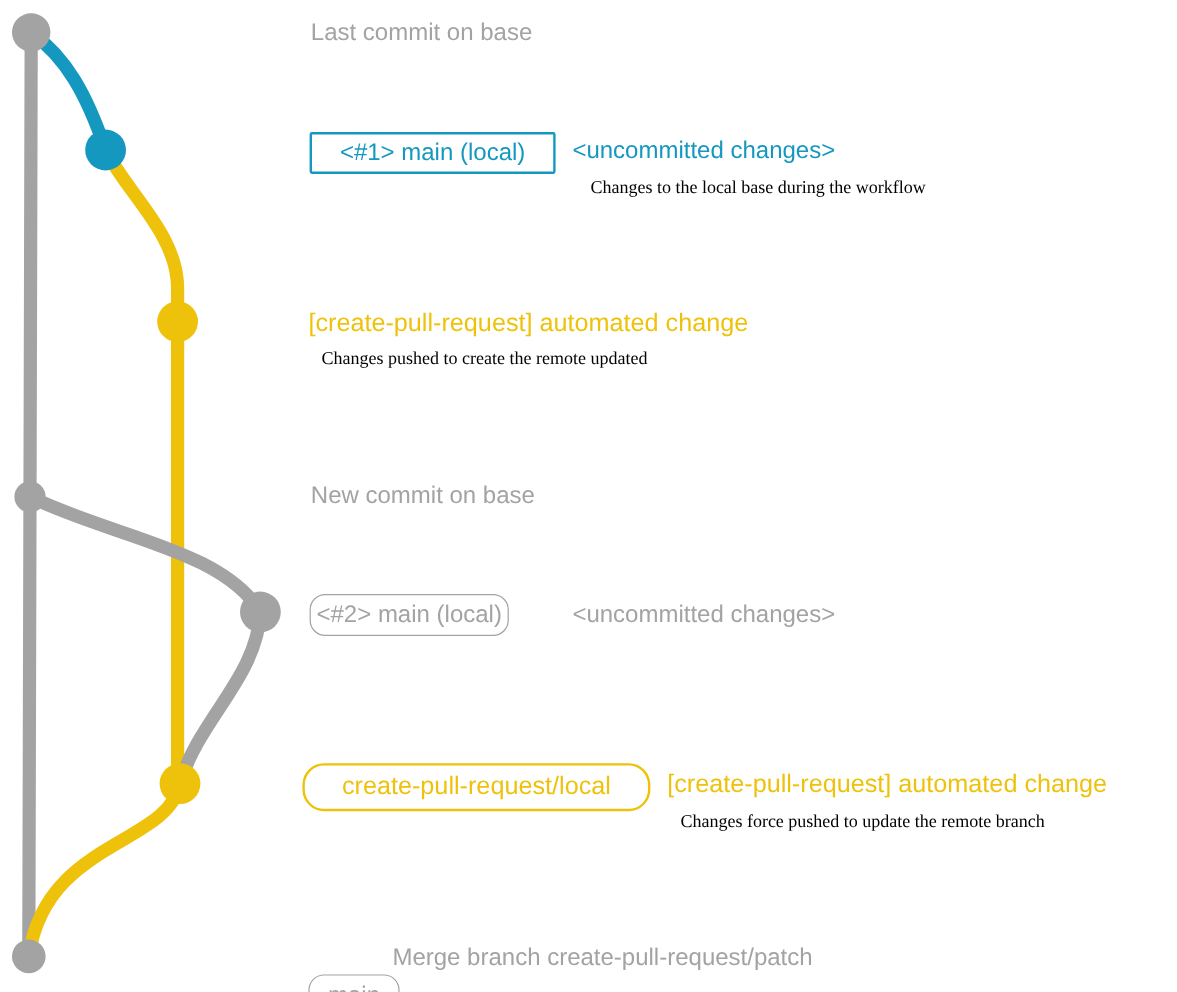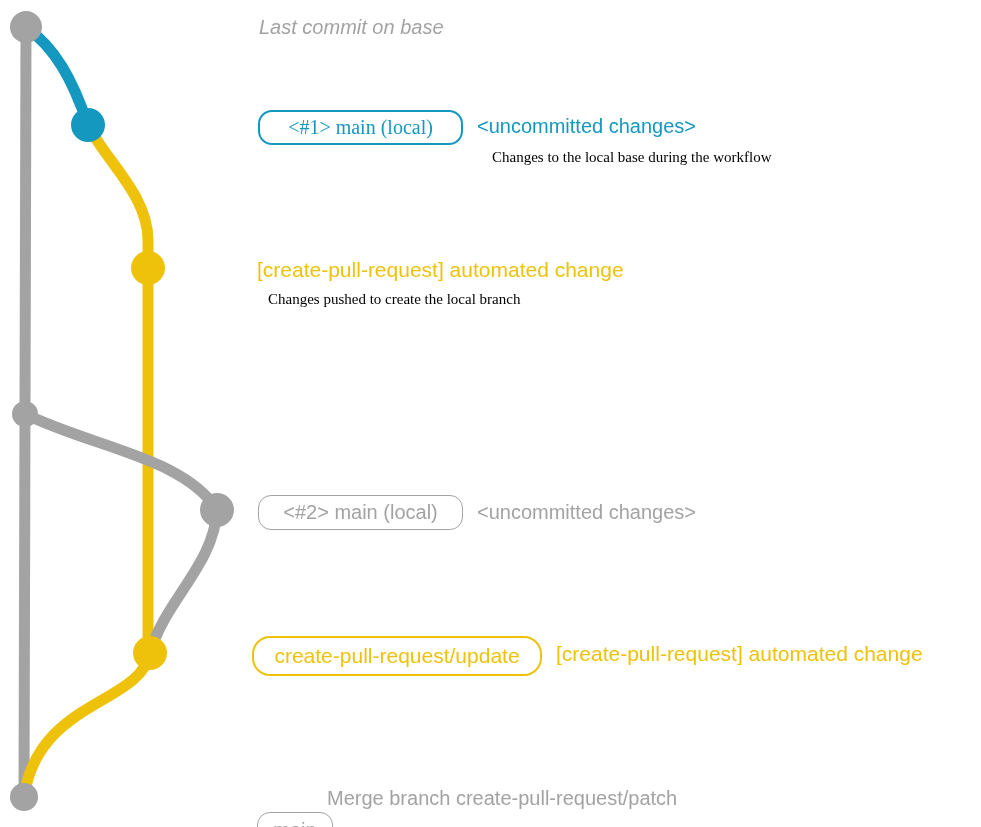--- a/index.html
+++ b/index.html
@@ -26,21 +26,21 @@
   .serif-desc{
     font-family:"Liberation Serif",serif;
     font-size:15px;line-height:22px;color:var(--ink);white-space:nowrap;
   }
   .badge{
     box-sizing:border-box;
     display:flex;align-items:center;justify-content:center;
     background:var(--bg);
     font-size:20px;white-space:nowrap;
   }
-  .badge.teal{border:2px solid var(--teal);color:var(--teal);border-radius:14px;font-family:Liberation Serif, serif;}
+  .badge.teal{border:2px solid var(--teal);color:var(--teal);border-radius:2px;}
   .badge.gray{border:1.5px solid var(--gray);color:var(--gray);border-radius:13px;}
   .badge.yellow{border:2px solid var(--yellow);color:var(--yellow);border-radius:18px;font-size:21px;}
 </style>
 </head>
 <body>
 
 <div class="stage">
 
   <svg class="graph-svg" width="981" height="827" viewBox="0 0 981 827">
 
@@ -58,40 +58,42 @@
 
     <circle cx="26" cy="27" r="16" fill="var(--gray)"></circle>
     <circle cx="88" cy="125" r="17" fill="var(--teal)"></circle>
     <circle cx="148" cy="268" r="17" fill="var(--yellow)"></circle>
     <circle cx="25" cy="414" r="13" fill="var(--gray)"></circle>
     <circle cx="217" cy="510" r="17" fill="var(--gray)"></circle>
     <circle cx="150" cy="653" r="17" fill="var(--yellow)"></circle>
     <circle cx="24" cy="797" r="14" fill="var(--gray)"></circle>
   </svg>
 
-  <div class="abs sans-title gray-text" style="left:259px;top:15px;font-style:italic;">Last commit on base</div>
+  <div class="abs sans-title gray-text" style="left:259px;top:15px;">Last commit on base</div>
 
   <div class="abs badge teal" style="left:258px;top:110px;width:205px;height:35px;">
     <span>&lt;#1&gt; main (local)</span>
   </div>
   <div class="abs sans-title teal-text" style="left:477px;top:114px;">&lt;uncommitted changes&gt;</div>
   <div class="abs serif-desc" style="left:492px;top:146px;">Changes to the local base during the workflow</div>
 
   <div class="abs sans-title yellow-text" style="left:257px;top:258px;font-size:21px;">[create-pull-request] automated change</div>
-  <div class="abs serif-desc" style="left:268px;top:288px;">Changes pushed to create the local branch</div>
+  <div class="abs serif-desc" style="left:268px;top:288px;">Changes pushed to create the remote updated</div>
 
+  <div class="abs sans-title gray-text" style="left:259px;top:401px;">New commit on base</div>
 
-  <div class="abs badge gray" style="left:258px;top:495px;width:205px;height:35px;">
+  <div class="abs badge gray" style="left:258px;top:495px;width:166px;height:35px;">
     <span>&lt;#2&gt; main (local)</span>
   </div>
   <div class="abs sans-title gray-text" style="left:477px;top:500px;">&lt;uncommitted changes&gt;</div>
 
   <div class="abs badge yellow" style="left:252px;top:636px;width:290px;height:40px;">
-    <span>create-pull-request/update</span>
+    <span>create-pull-request/local</span>
   </div>
   <div class="abs sans-title yellow-text" style="left:556px;top:642px;font-size:21px;">[create-pull-request] automated change</div>
+  <div class="abs serif-desc" style="left:567px;top:674px;">Changes force pushed to update the remote branch</div>
 
   <div class="abs badge gray" style="left:257px;top:778px;width:76px;height:36px;margin-top:34px;">
     <span>main</span>
   </div>
   <div class="abs sans-title gray-text" style="left:327px;top:786px;">Merge branch create-pull-request/patch</div>
 
 </div>
 
 </body></html>

